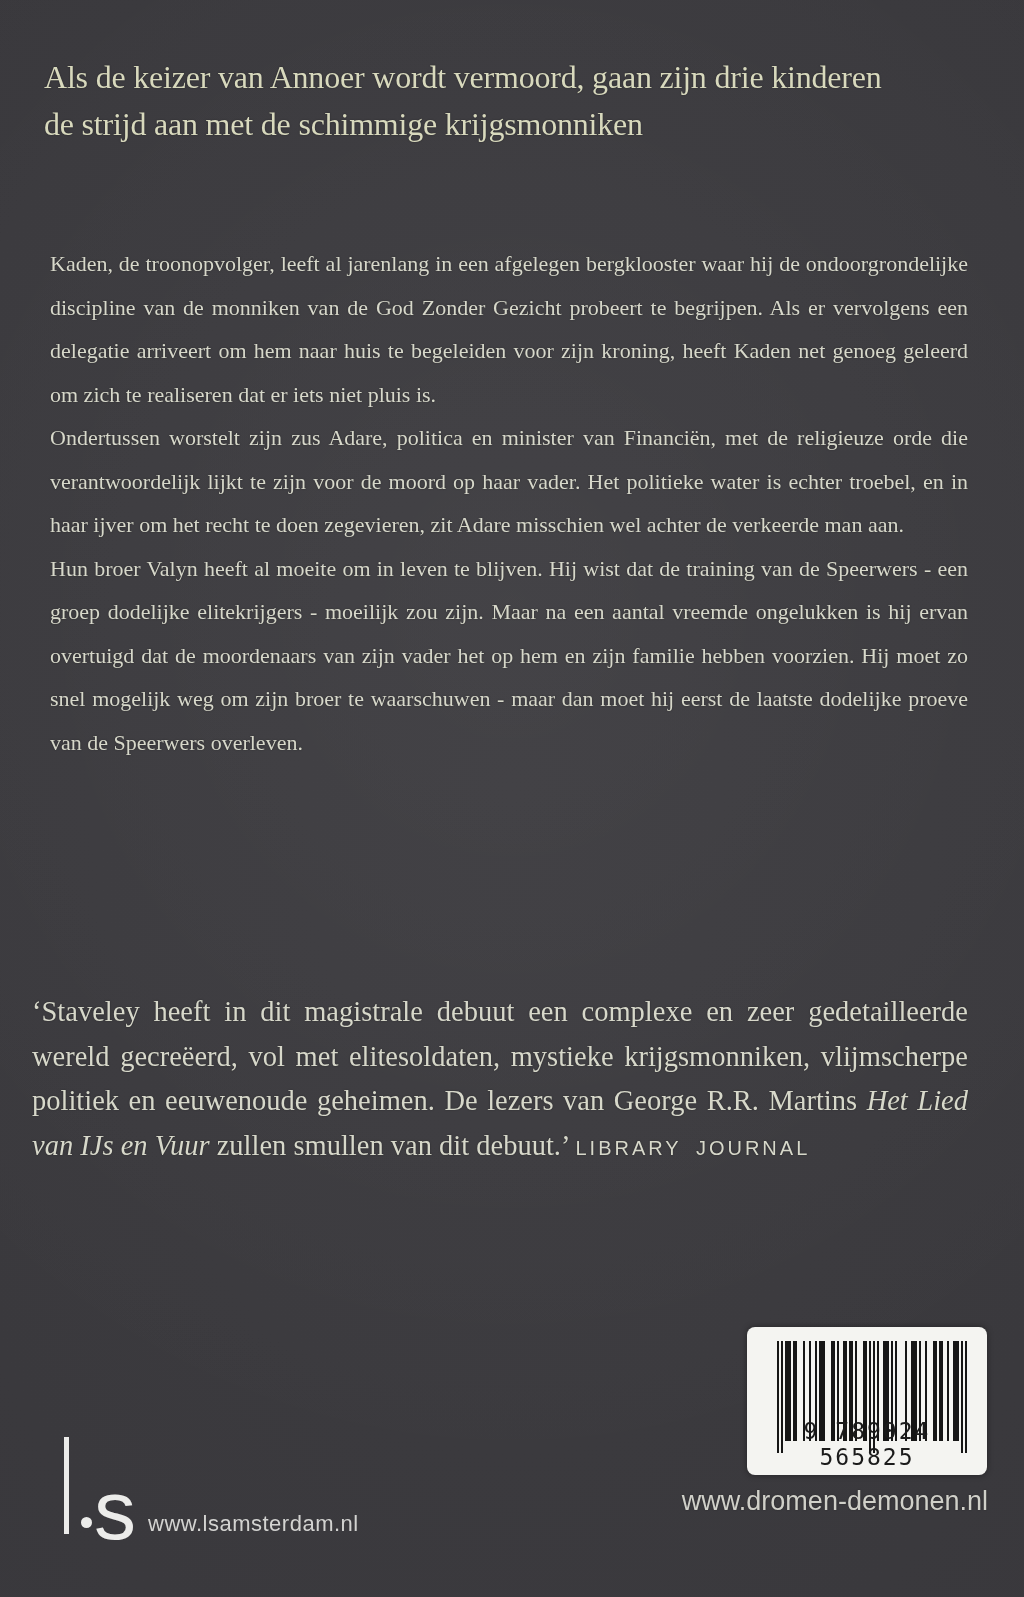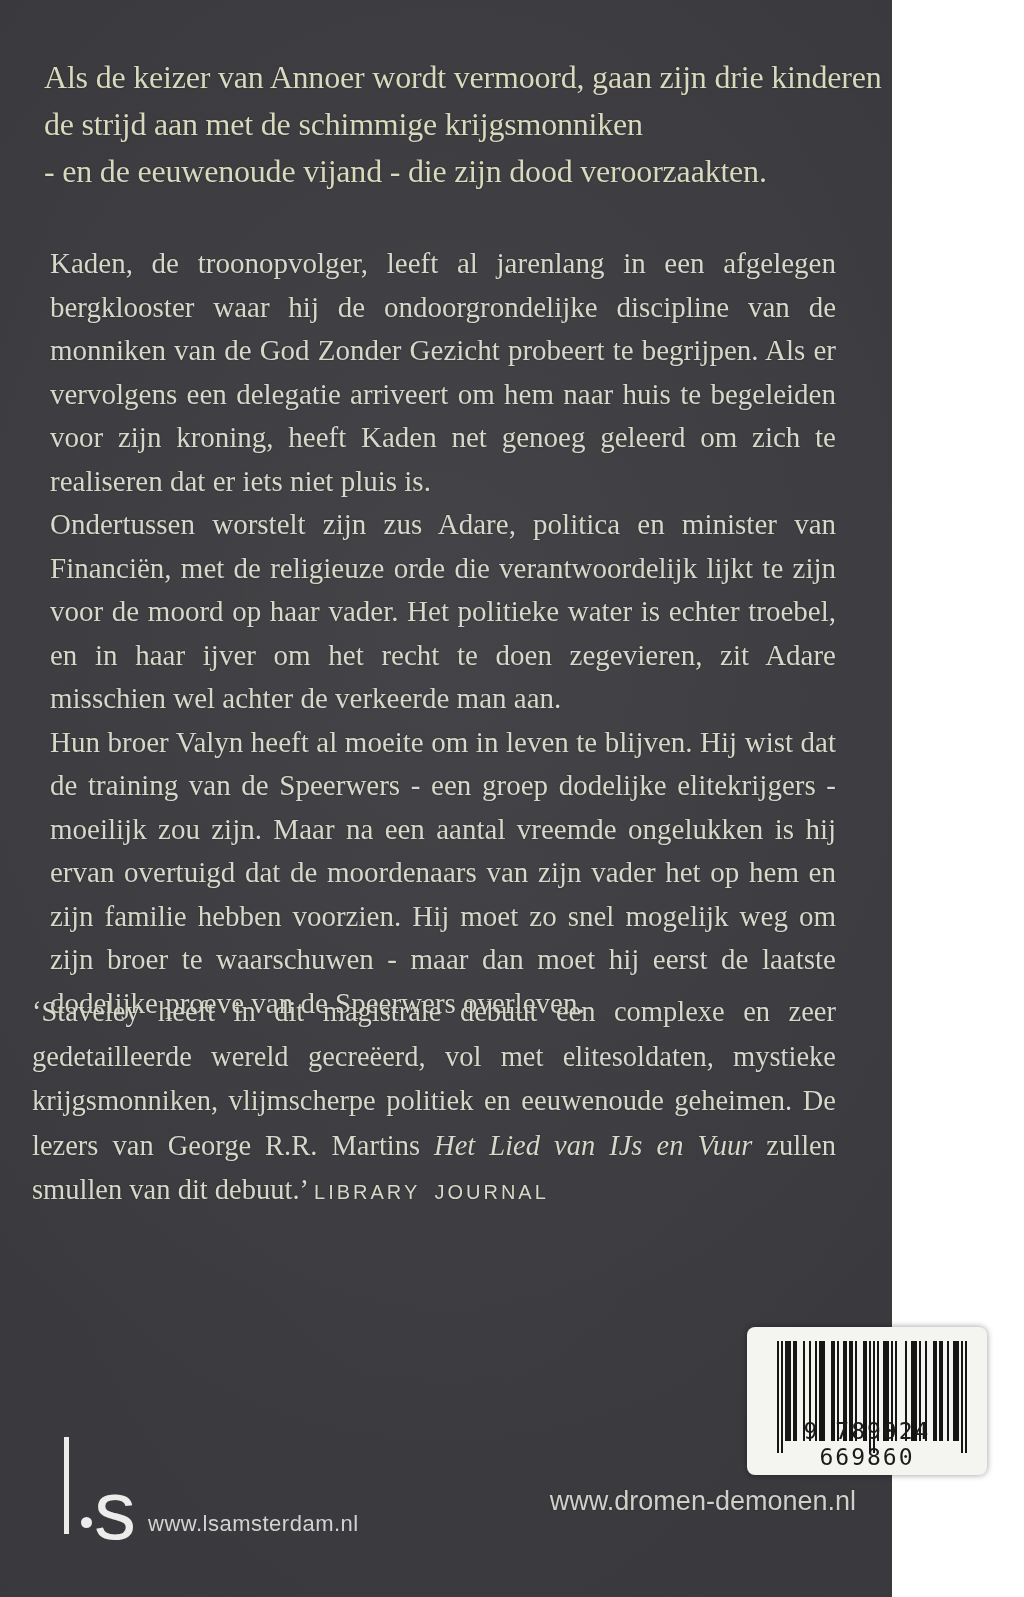--- a/index.html
+++ b/index.html
@@ -3,36 +3,36 @@
 <meta charset="utf-8">
 <style>
   html, body { margin: 0; padding: 0; }
   body {
     width: 1024px; height: 1597px;
     overflow: hidden;
     font-family: "Liberation Serif", serif;
   }
   .cover {
     position: relative;
-    width: 892px; height: 1597px;
+    width: 1024px; height: 1597px;
     background:
       radial-gradient(130% 90% at 50% 38%, rgba(255,255,255,0.04), rgba(0,0,0,0) 62%),
       radial-gradient(125% 125% at 50% 50%, var(--background-mid) 0%, var(--background) 65%, var(--background-edge) 100%);
   }
   .tagline {
     position: absolute; left: 44px; top: 54px; right: 40px;
     font-size: 32px; line-height: 47px;
     letter-spacing: -0.2px;
     color: var(--tagline-text);
     white-space: nowrap;
     text-shadow: 0 0 2px rgba(0,0,0,0.35);
   }
   .synopsis {
     position: absolute; left: 50px; right: 56px; top: 242px;
-    font-size: 29px; line-height: 43.5px;
+    font-size: 22px; line-height: 43.5px;
     text-align: justify;
     color: var(--body-text);
     text-shadow: 0 0 2px rgba(0,0,0,0.35);
   }
   .synopsis p { margin: 0; }
   .review {
     position: absolute; left: 32px; right: 56px; top: 990px;
     font-size: 28.5px; line-height: 44.5px;
     text-align: justify;
     color: var(--body-text);
@@ -101,21 +101,20 @@
   }
 </style>
 </head>
 <body>
 
 <div class="cover">
 
   <div class="tagline">
     <div>Als de keizer van Annoer wordt vermoord, gaan zijn drie kinderen</div>
     <div>de strijd aan met de schimmige krijgsmonniken</div>
-    <div>- en de eeuwenoude vijand - die zijn dood veroorzaakten.</div>
   </div>
 
   <div class="synopsis">
     <p>Kaden, de troonopvolger, leeft al jarenlang in een afgelegen bergklooster waar hij de ondoorgrondelijke discipline van de monniken van de God Zonder Gezicht probeert te begrijpen. Als er vervolgens een delegatie arriveert om hem naar huis te begeleiden voor zijn kroning, heeft Kaden net genoeg geleerd om zich te realiseren dat er iets niet pluis is.</p>
     <p>Ondertussen worstelt zijn zus Adare, politica en minister van Financiën, met de religieuze orde die verantwoordelijk lijkt te zijn voor de moord op haar vader. Het politieke water is echter troebel, en in haar ijver om het recht te doen zegevieren, zit Adare misschien wel achter de verkeerde man aan.</p>
     <p>Hun broer Valyn heeft al moeite om in leven te blijven. Hij wist dat de training van de Speerwers - een groep dodelijke elitekrijgers - moeilijk zou zijn. Maar na een aantal vreemde ongelukken is hij ervan overtuigd dat de moordenaars van zijn vader het op hem en zijn familie hebben voorzien. Hij moet zo snel mogelijk weg om zijn broer te waarschuwen - maar dan moet hij eerst de laatste dodelijke proeve van de Speerwers overleven.</p>
   </div>
 
   <div class="review"><span>‘Staveley heeft in dit magistrale debuut een complexe en zeer gedetailleerde wereld gecreëerd, vol met elitesoldaten, mystieke krijgsmonniken, vlijmscherpe politiek en eeuwenoude geheimen. De lezers van George R.R. Martins </span><i>Het Lied van IJs en Vuur</i><span> zullen smullen van dit debuut.’ </span><span class="source">LIBRARY JOURNAL</span></div>
 
@@ -162,21 +161,21 @@
         <rect x="79" y="0" width="1" height="100"></rect>
         <rect x="81" y="0" width="1" height="100"></rect>
         <rect x="82" y="0" width="1" height="100"></rect>
         <rect x="85" y="0" width="1" height="100"></rect>
         <rect x="88" y="0" width="1" height="100"></rect>
         <rect x="89" y="0" width="1" height="100"></rect>
         <rect x="90" y="0" width="1" height="100"></rect>
         <rect x="92" y="0" width="1" height="112"></rect>
         <rect x="94" y="0" width="1" height="112"></rect>
       </svg>
-    <div class="isbn">9 789024 669860</div>
+    <div class="isbn">9 789024 565825</div>
   </div>
 
   <div class="logo">
     <div class="logo-bar"></div>
     <div class="logo-dot"></div>
     <div class="logo-s">s</div>
   </div>
 
   <div class="publisher-url">www.lsamsterdam.nl</div>
   <div class="book-url">www.dromen-demonen.nl</div>

